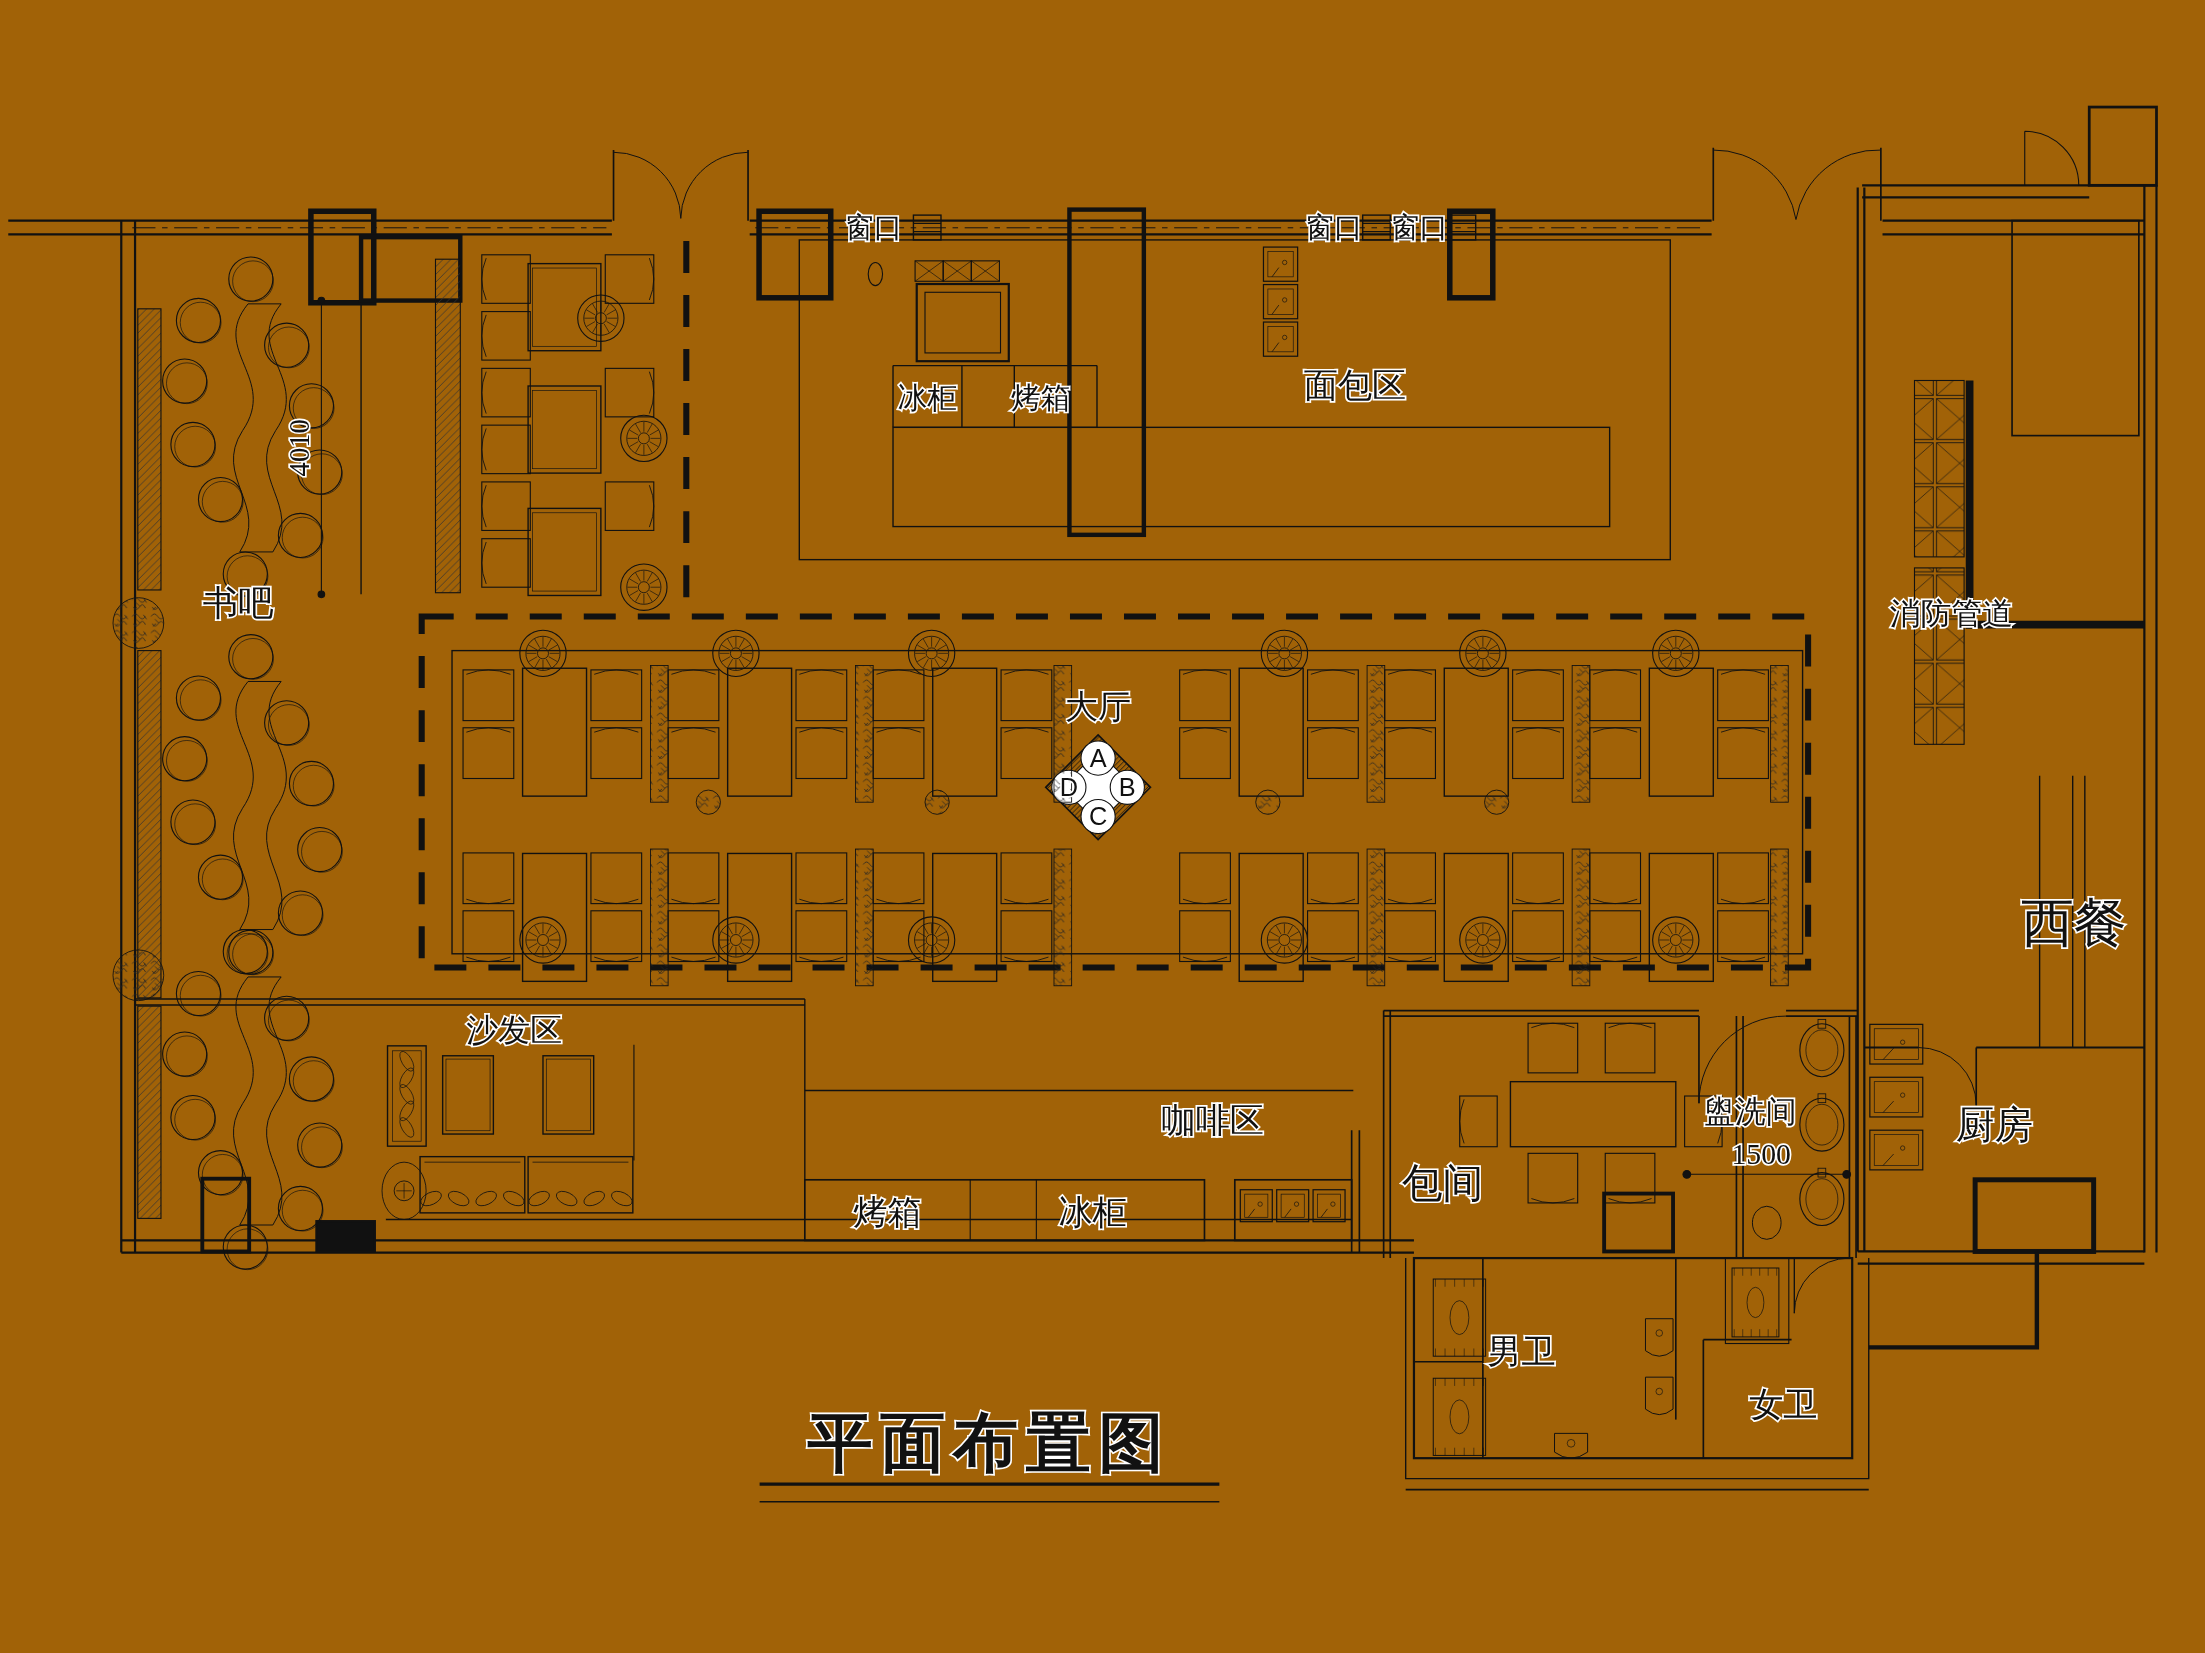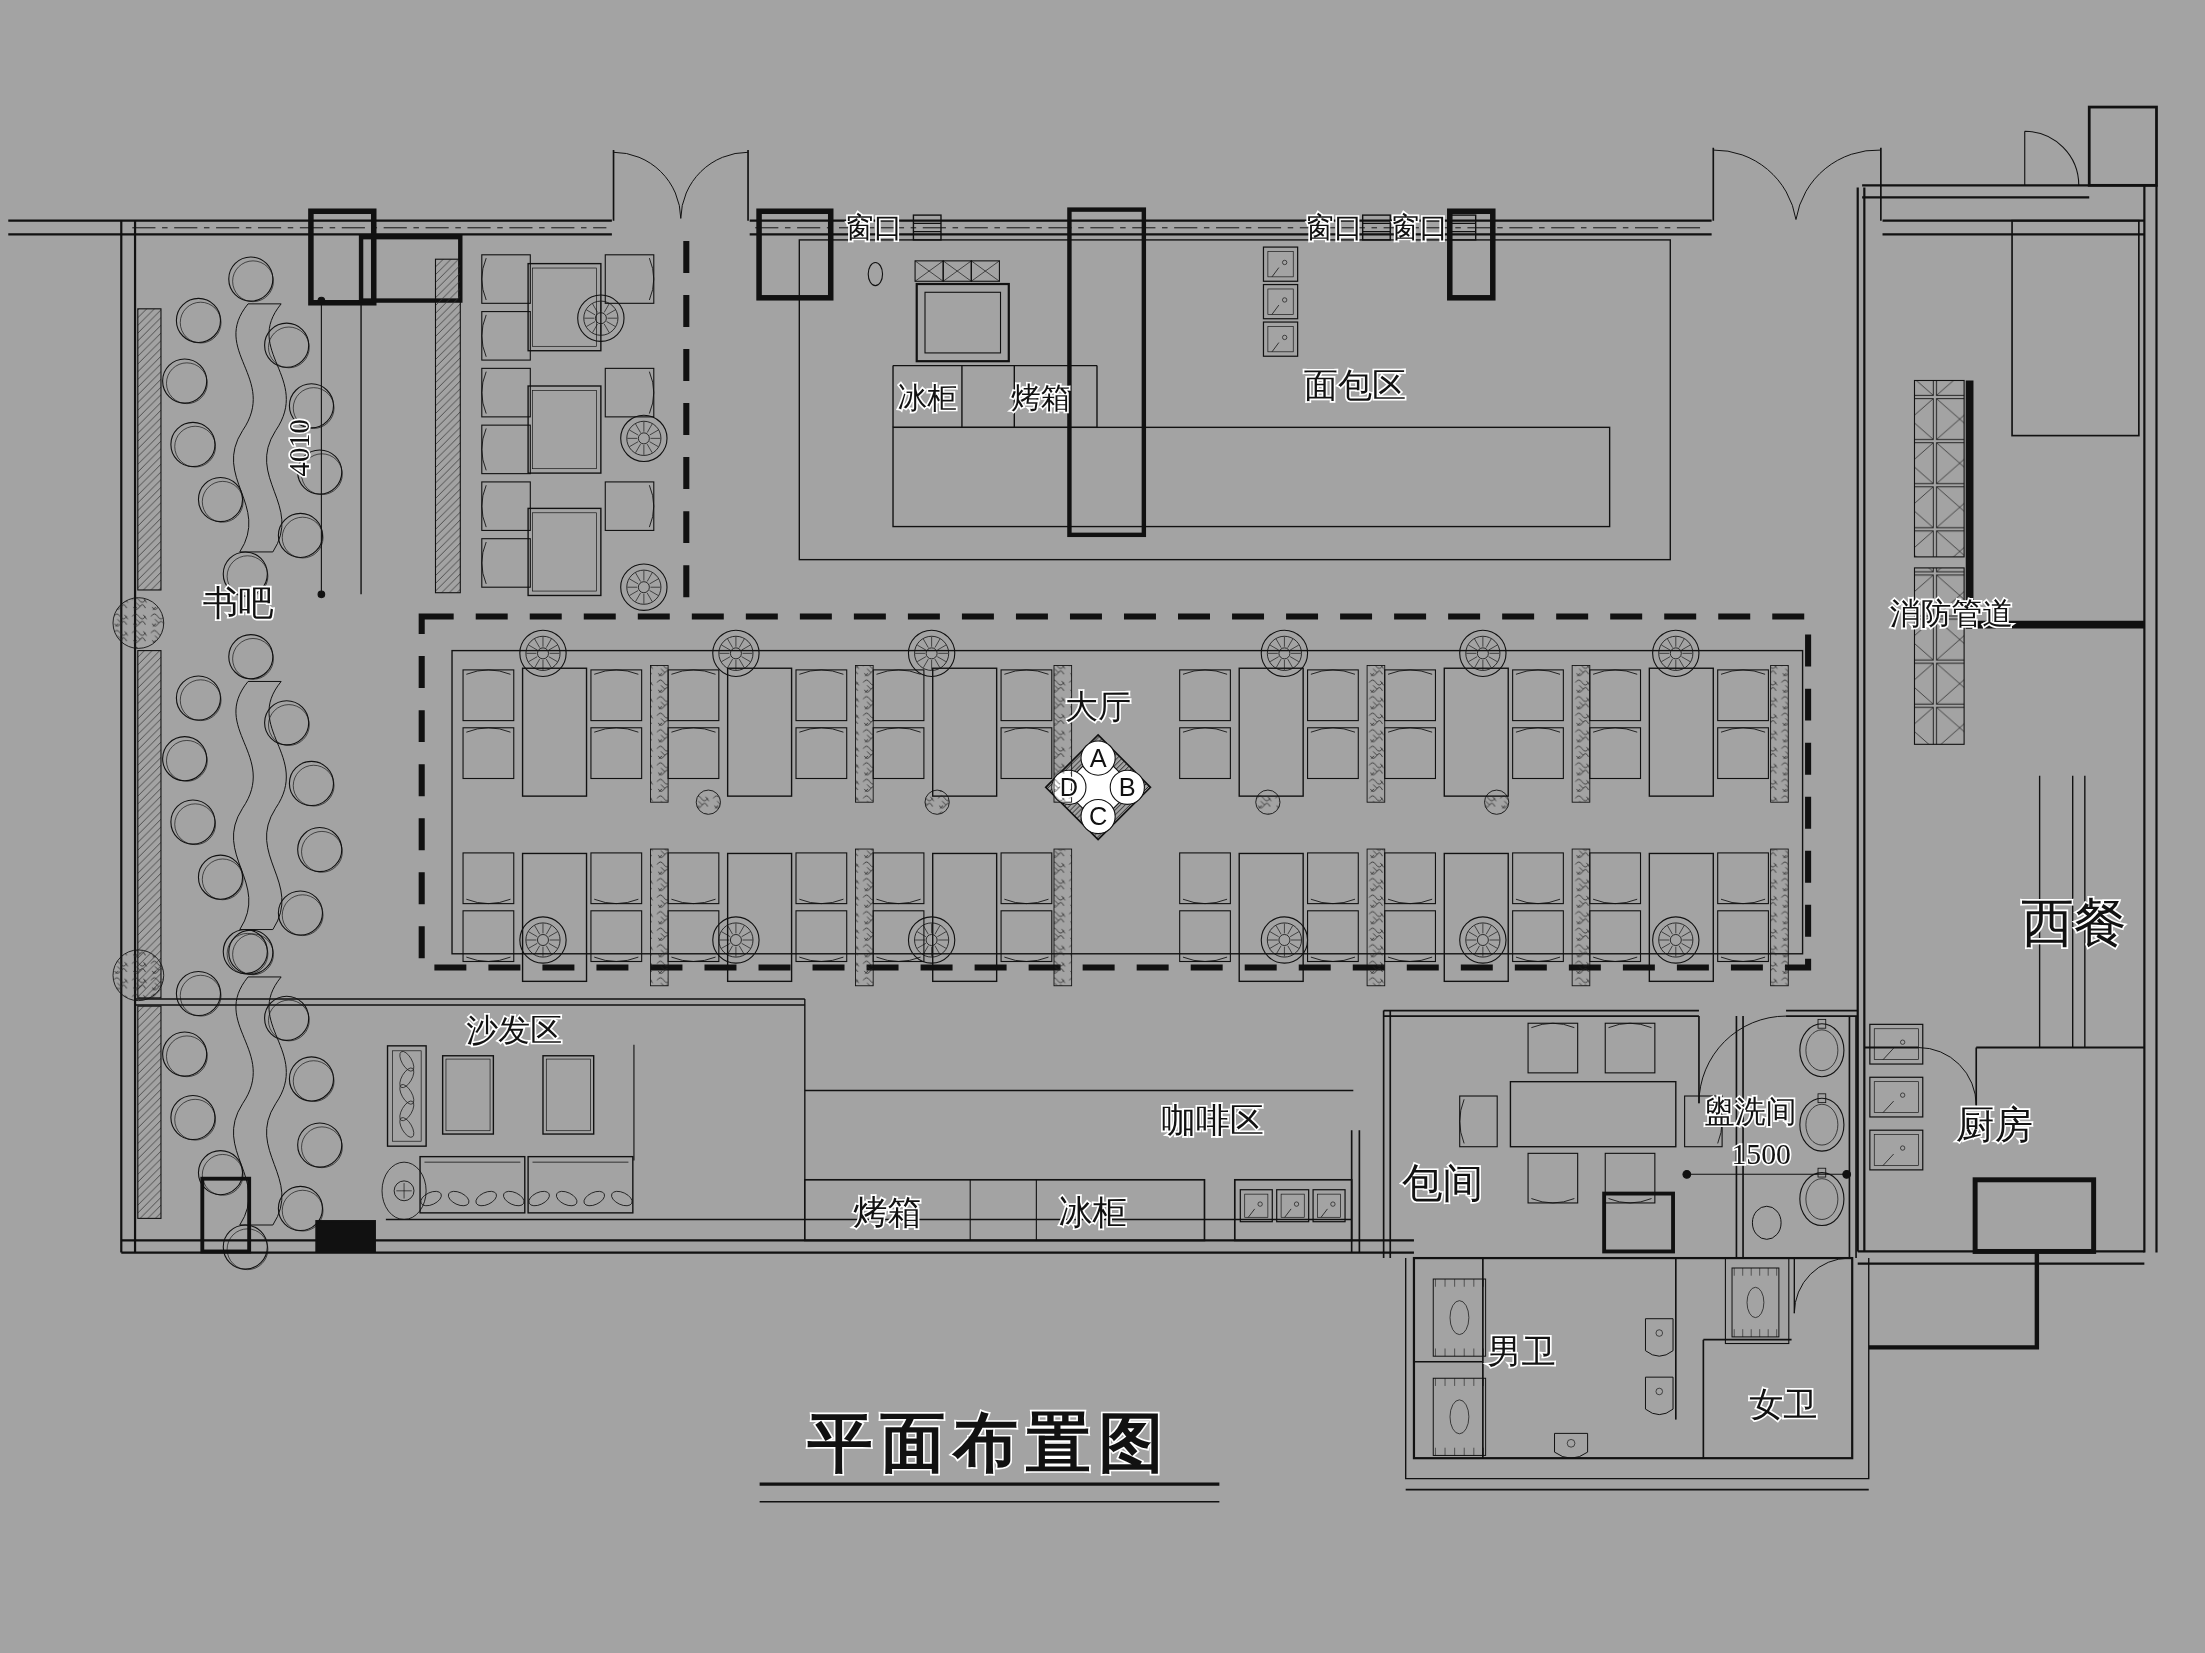--- a/index.html
+++ b/index.html
@@ -1,16 +1,16 @@
 <!DOCTYPE html>
 <html style="font-size:8.8px"><head>
 <meta charset="utf-8">
 <style>
   html,body{margin:0;padding:0;background:#ffffff;}
-  #plan{width:2205px;height:1654px;position:relative;background:#a3a3a3;}
+  #plan{width:2205px;height:1654px;position:relative;background:#a16207;}
   svg{display:block;}
   text{font-family:"Liberation Sans","DejaVu Sans",sans-serif;fill:#111;
        paint-order:stroke;stroke:#ffffff;stroke-width:6px;}
   .num{font-family:"Liberation Serif","DejaVu Serif",serif;}
   .ttl{font-weight:bold;}
 </style>
 </head>
 <body>
 
 <div id="plan">

